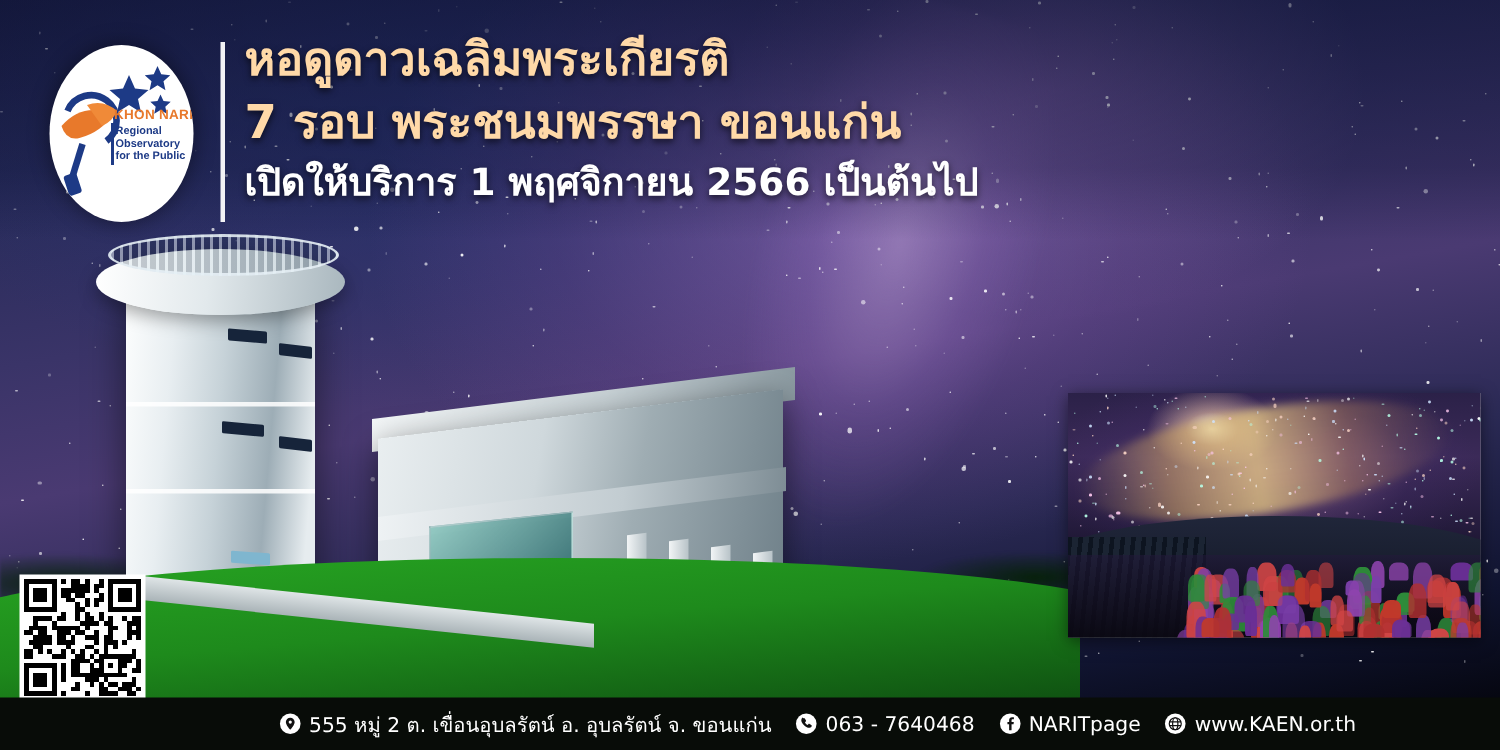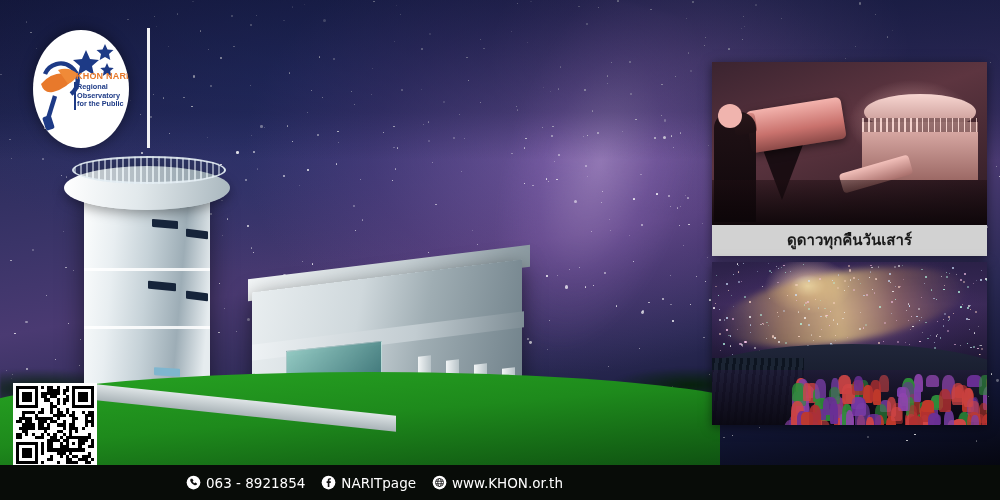--- a/index.html
+++ b/index.html
@@ -813,36 +813,26 @@
       <path d="M25 40 q11 -4 20 4 q-3 7 -10 10z" fill="#f08a38"></path>
       <rect x="11" y="86" width="9" height="14" rx="2" transform="rotate(-18 15 93)" fill="#1d3a86"></rect>
     </svg>
     <div class="logo-rule"></div>
     <div class="logo-brand">KHON NARIT</div>
     <div class="logo-sub"><span>Regional</span><br><span>Observatory</span><br><span>for the Public</span></div>
   </div>
 
   <div class="divider"></div>
 
-
-  <div class="panel" id="panel1">
-    <div class="thumb th1">
-      <div class="dome-sm"></div>
-      <div class="dome-base"></div>
-      <div class="dome-rail"></div>
-      <div class="scope-tri"></div>
-      <div class="scope-body"></div>
-      <div class="scope-eye"></div>
-      <div class="scope2"></div>
-      <div class="person"></div>
-      <div class="person-head"></div>
-      <div class="crowd"></div>
-    </div>
-    <div class="cap">ดูดาวทุกคืนวันเสาร์</div>
+  <div class="title-wrap">
+    <div class="t-line t1">หอดูดาวเฉลิมพระเกียรติ</div>
+    <div class="t-line t2">7 รอบ พระชนมพรรษา ขอนแก่น</div>
+    <div class="t-line t3">เปิดให้บริการ 1 พฤศจิกายน 2566 เป็นต้นไป</div>
   </div>
+
 
   <div class="panel" id="panel2">
     <div class="thumb th2">
       <div class="galaxy-arm"></div>
       <div class="stars" id="stars2" style="width:275px;height:120px">
           <i style="left:225.2px;top:72.3px;width:1.0px;height:1.0px;background:#ffffff;opacity:0.67"></i>
           <i style="left:258.4px;top:85.1px;width:1.3px;height:1.3px;background:#cfe4ff;opacity:0.85"></i>
           <i style="left:136.4px;top:24.3px;width:1.0px;height:1.0px;background:#ffffff;opacity:0.50"></i>
           <i style="left:257.6px;top:46.6px;width:1.1px;height:1.1px;background:#ffd9c9;opacity:0.85"></i>
           <i style="left:112.3px;top:45.6px;width:1.9px;height:1.9px;background:#b8ffe8;opacity:0.44"></i>
@@ -1281,29 +1271,38 @@
     <svg id="qr" width="78" height="78" viewBox="0 0 25 25" shape-rendering="crispEdges">
         <rect width="25" height="25" fill="#fff"></rect>
         <path d="M0 0h1v1h-1zM1 0h1v1h-1zM2 0h1v1h-1zM3 0h1v1h-1zM4 0h1v1h-1zM5 0h1v1h-1zM6 0h1v1h-1zM8 0h1v1h-1zM10 0h1v1h-1zM11 0h1v1h-1zM13 0h1v1h-1zM16 0h1v1h-1zM18 0h1v1h-1zM19 0h1v1h-1zM20 0h1v1h-1zM21 0h1v1h-1zM22 0h1v1h-1zM23 0h1v1h-1zM24 0h1v1h-1zM0 1h1v1h-1zM6 1h1v1h-1zM10 1h1v1h-1zM11 1h1v1h-1zM12 1h1v1h-1zM13 1h1v1h-1zM15 1h1v1h-1zM16 1h1v1h-1zM18 1h1v1h-1zM24 1h1v1h-1zM0 2h1v1h-1zM2 2h1v1h-1zM3 2h1v1h-1zM4 2h1v1h-1zM6 2h1v1h-1zM8 2h1v1h-1zM9 2h1v1h-1zM10 2h1v1h-1zM11 2h1v1h-1zM12 2h1v1h-1zM13 2h1v1h-1zM15 2h1v1h-1zM18 2h1v1h-1zM20 2h1v1h-1zM21 2h1v1h-1zM22 2h1v1h-1zM24 2h1v1h-1zM0 3h1v1h-1zM2 3h1v1h-1zM3 3h1v1h-1zM4 3h1v1h-1zM6 3h1v1h-1zM8 3h1v1h-1zM9 3h1v1h-1zM11 3h1v1h-1zM12 3h1v1h-1zM16 3h1v1h-1zM18 3h1v1h-1zM20 3h1v1h-1zM21 3h1v1h-1zM22 3h1v1h-1zM24 3h1v1h-1zM0 4h1v1h-1zM2 4h1v1h-1zM3 4h1v1h-1zM4 4h1v1h-1zM6 4h1v1h-1zM9 4h1v1h-1zM10 4h1v1h-1zM13 4h1v1h-1zM15 4h1v1h-1zM16 4h1v1h-1zM18 4h1v1h-1zM20 4h1v1h-1zM21 4h1v1h-1zM22 4h1v1h-1zM24 4h1v1h-1zM0 5h1v1h-1zM6 5h1v1h-1zM11 5h1v1h-1zM13 5h1v1h-1zM15 5h1v1h-1zM18 5h1v1h-1zM24 5h1v1h-1zM0 6h1v1h-1zM1 6h1v1h-1zM2 6h1v1h-1zM3 6h1v1h-1zM4 6h1v1h-1zM5 6h1v1h-1zM6 6h1v1h-1zM11 6h1v1h-1zM12 6h1v1h-1zM18 6h1v1h-1zM19 6h1v1h-1zM20 6h1v1h-1zM21 6h1v1h-1zM22 6h1v1h-1zM23 6h1v1h-1zM24 6h1v1h-1zM8 7h1v1h-1zM11 7h1v1h-1zM13 7h1v1h-1zM16 7h1v1h-1zM2 8h1v1h-1zM3 8h1v1h-1zM4 8h1v1h-1zM5 8h1v1h-1zM7 8h1v1h-1zM8 8h1v1h-1zM11 8h1v1h-1zM13 8h1v1h-1zM14 8h1v1h-1zM16 8h1v1h-1zM18 8h1v1h-1zM21 8h1v1h-1zM23 8h1v1h-1zM24 8h1v1h-1zM2 9h1v1h-1zM6 9h1v1h-1zM12 9h1v1h-1zM13 9h1v1h-1zM14 9h1v1h-1zM15 9h1v1h-1zM17 9h1v1h-1zM18 9h1v1h-1zM22 9h1v1h-1zM23 9h1v1h-1zM24 9h1v1h-1zM1 10h1v1h-1zM2 10h1v1h-1zM3 10h1v1h-1zM4 10h1v1h-1zM6 10h1v1h-1zM7 10h1v1h-1zM8 10h1v1h-1zM9 10h1v1h-1zM10 10h1v1h-1zM11 10h1v1h-1zM13 10h1v1h-1zM18 10h1v1h-1zM19 10h1v1h-1zM22 10h1v1h-1zM24 10h1v1h-1zM0 11h1v1h-1zM1 11h1v1h-1zM3 11h1v1h-1zM4 11h1v1h-1zM7 11h1v1h-1zM8 11h1v1h-1zM9 11h1v1h-1zM11 11h1v1h-1zM12 11h1v1h-1zM15 11h1v1h-1zM18 11h1v1h-1zM22 11h1v1h-1zM23 11h1v1h-1zM24 11h1v1h-1zM2 12h1v1h-1zM3 12h1v1h-1zM4 12h1v1h-1zM5 12h1v1h-1zM7 12h1v1h-1zM8 12h1v1h-1zM10 12h1v1h-1zM13 12h1v1h-1zM14 12h1v1h-1zM15 12h1v1h-1zM17 12h1v1h-1zM18 12h1v1h-1zM22 12h1v1h-1zM24 12h1v1h-1zM1 13h1v1h-1zM2 13h1v1h-1zM3 13h1v1h-1zM4 13h1v1h-1zM5 13h1v1h-1zM7 13h1v1h-1zM8 13h1v1h-1zM9 13h1v1h-1zM10 13h1v1h-1zM15 13h1v1h-1zM17 13h1v1h-1zM18 13h1v1h-1zM19 13h1v1h-1zM21 13h1v1h-1zM2 14h1v1h-1zM3 14h1v1h-1zM9 14h1v1h-1zM13 14h1v1h-1zM14 14h1v1h-1zM17 14h1v1h-1zM19 14h1v1h-1zM0 15h1v1h-1zM1 15h1v1h-1zM3 15h1v1h-1zM5 15h1v1h-1zM8 15h1v1h-1zM10 15h1v1h-1zM12 15h1v1h-1zM15 15h1v1h-1zM17 15h1v1h-1zM23 15h1v1h-1zM0 16h1v1h-1zM1 16h1v1h-1zM6 16h1v1h-1zM7 16h1v1h-1zM8 16h1v1h-1zM11 16h1v1h-1zM12 16h1v1h-1zM14 16h1v1h-1zM16 16h1v1h-1zM17 16h1v1h-1zM18 16h1v1h-1zM19 16h1v1h-1zM20 16h1v1h-1zM21 16h1v1h-1zM22 16h1v1h-1zM23 16h1v1h-1zM10 17h1v1h-1zM11 17h1v1h-1zM12 17h1v1h-1zM13 17h1v1h-1zM15 17h1v1h-1zM16 17h1v1h-1zM20 17h1v1h-1zM21 17h1v1h-1zM22 17h1v1h-1zM24 17h1v1h-1zM0 18h1v1h-1zM1 18h1v1h-1zM2 18h1v1h-1zM3 18h1v1h-1zM4 18h1v1h-1zM5 18h1v1h-1zM6 18h1v1h-1zM8 18h1v1h-1zM10 18h1v1h-1zM11 18h1v1h-1zM14 18h1v1h-1zM16 18h1v1h-1zM18 18h1v1h-1zM20 18h1v1h-1zM21 18h1v1h-1zM24 18h1v1h-1zM0 19h1v1h-1zM6 19h1v1h-1zM8 19h1v1h-1zM10 19h1v1h-1zM11 19h1v1h-1zM14 19h1v1h-1zM15 19h1v1h-1zM16 19h1v1h-1zM20 19h1v1h-1zM23 19h1v1h-1zM24 19h1v1h-1zM0 20h1v1h-1zM2 20h1v1h-1zM3 20h1v1h-1zM4 20h1v1h-1zM6 20h1v1h-1zM8 20h1v1h-1zM10 20h1v1h-1zM11 20h1v1h-1zM12 20h1v1h-1zM13 20h1v1h-1zM14 20h1v1h-1zM15 20h1v1h-1zM16 20h1v1h-1zM17 20h1v1h-1zM18 20h1v1h-1zM19 20h1v1h-1zM20 20h1v1h-1zM21 20h1v1h-1zM0 21h1v1h-1zM2 21h1v1h-1zM3 21h1v1h-1zM4 21h1v1h-1zM6 21h1v1h-1zM8 21h1v1h-1zM13 21h1v1h-1zM14 21h1v1h-1zM15 21h1v1h-1zM17 21h1v1h-1zM23 21h1v1h-1zM0 22h1v1h-1zM2 22h1v1h-1zM3 22h1v1h-1zM4 22h1v1h-1zM6 22h1v1h-1zM11 22h1v1h-1zM14 22h1v1h-1zM16 22h1v1h-1zM18 22h1v1h-1zM19 22h1v1h-1zM21 22h1v1h-1zM22 22h1v1h-1zM23 22h1v1h-1zM0 23h1v1h-1zM6 23h1v1h-1zM10 23h1v1h-1zM11 23h1v1h-1zM16 23h1v1h-1zM17 23h1v1h-1zM20 23h1v1h-1zM21 23h1v1h-1zM22 23h1v1h-1zM24 23h1v1h-1zM0 24h1v1h-1zM1 24h1v1h-1zM2 24h1v1h-1zM3 24h1v1h-1zM4 24h1v1h-1zM5 24h1v1h-1zM6 24h1v1h-1zM8 24h1v1h-1zM13 24h1v1h-1zM16 24h1v1h-1zM17 24h1v1h-1zM18 24h1v1h-1zM19 24h1v1h-1zM22 24h1v1h-1zM23 24h1v1h-1z" fill="#000"></path>
       </svg>
   </div>
   <div class="qr-label">แผนที่</div>
 
   <div class="footer">
     <div class="footer-inner">
 
+      <span class="fi">
+        <span class="ficon">
+          <svg viewBox="0 0 24 24" width="15" height="15">
+              <circle cx="12" cy="12" r="11" fill="#fff"></circle>
+              <path d="M12 5.5c-2.6 0-4.7 2.1-4.7 4.7 0 3.5 4.7 8.3 4.7 8.3s4.7-4.8 4.7-8.3c0-2.6-2.1-4.7-4.7-4.7zm0 6.4a1.7 1.7 0 1 1 0-3.4 1.7 1.7 0 0 1 0 3.4z" fill="#111"></path>
+            </svg>
+        </span>
+        <span>555 หมู่ 2 ต. เขื่อนอุบลรัตน์ อ. อุบลรัตน์ จ. ขอนแก่น</span>
+      </span>
 
       <span class="fi">
         <span class="ficon">
           <svg viewBox="0 0 24 24" width="15" height="15">
               <circle cx="12" cy="12" r="11" fill="#fff"></circle>
               <path d="M9.1 6.2c.5-.3 1.1-.2 1.4.3l1.2 1.9c.3.4.2 1-.2 1.3l-.9.7c.5 1.3 1.6 2.4 2.9 2.9l.7-.9c.3-.4.9-.5 1.3-.2l1.9 1.2c.5.3.6.9.3 1.4-1 1.5-3 2-4.6 1.2-2.6-1.3-4.7-3.4-6-6-.8-1.6-.3-3.6 1.1-4.6z" fill="#111"></path>
             </svg>
         </span>
-        <span>063 - 8921854</span>
+        <span>063 - 7640468</span>
       </span>
 
       <span class="fi">
         <span class="ficon">
           <svg viewBox="0 0 24 24" width="15" height="15">
               <circle cx="12" cy="12" r="11" fill="#fff"></circle>
               <path d="M13.4 19v-6.4h2.1l.3-2.5h-2.4V8.5c0-.7.2-1.2 1.2-1.2h1.3V5.1c-.2 0-1-.1-1.9-.1-1.9 0-3.2 1.2-3.2 3.3v1.8H9v2.5h1.8V19z" fill="#111"></path>
             </svg>
         </span>
         <span>NARITpage</span>
@@ -1313,19 +1312,19 @@
         <span class="ficon">
           <svg viewBox="0 0 24 24" width="15" height="15">
               <circle cx="12" cy="12" r="11" fill="#fff"></circle>
               <g fill="none" stroke="#111" stroke-width="1.3">
                 <circle cx="12" cy="12" r="6.4"></circle>
                 <ellipse cx="12" cy="12" rx="2.8" ry="6.4"></ellipse>
                 <path d="M5.8 10h12.4M5.8 14h12.4"></path>
               </g>
             </svg>
         </span>
-        <span>www.KHON.or.th</span>
+        <span>www.KAEN.or.th</span>
       </span>
 
     </div>
   </div>
 
 </div>
 
 </body></html>

